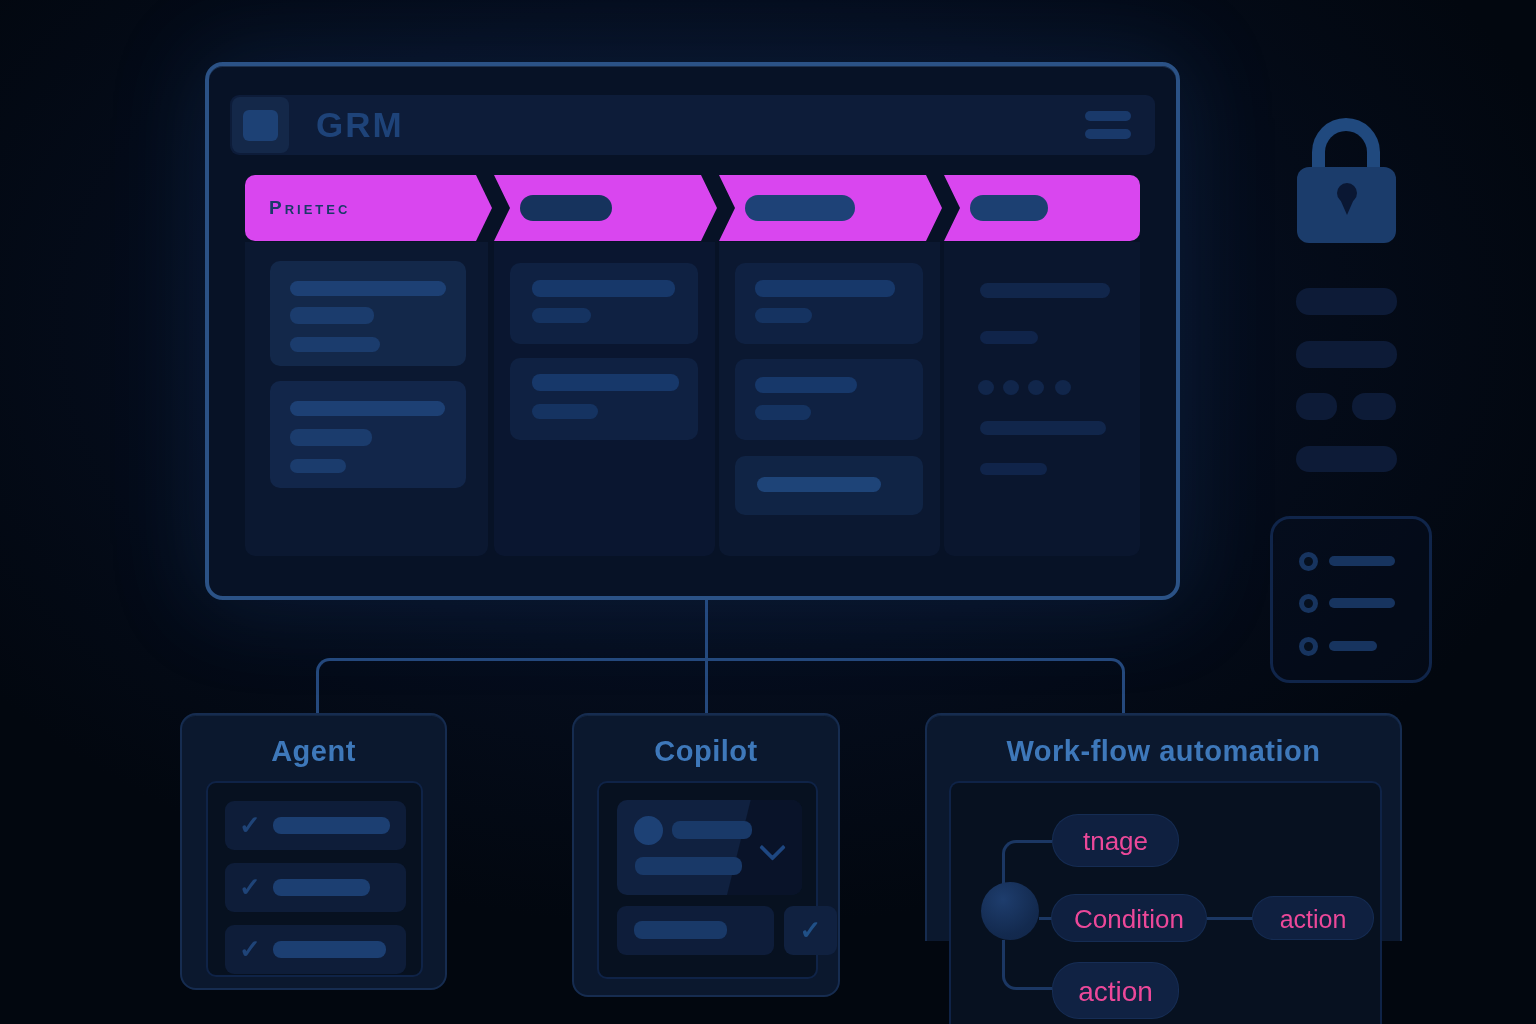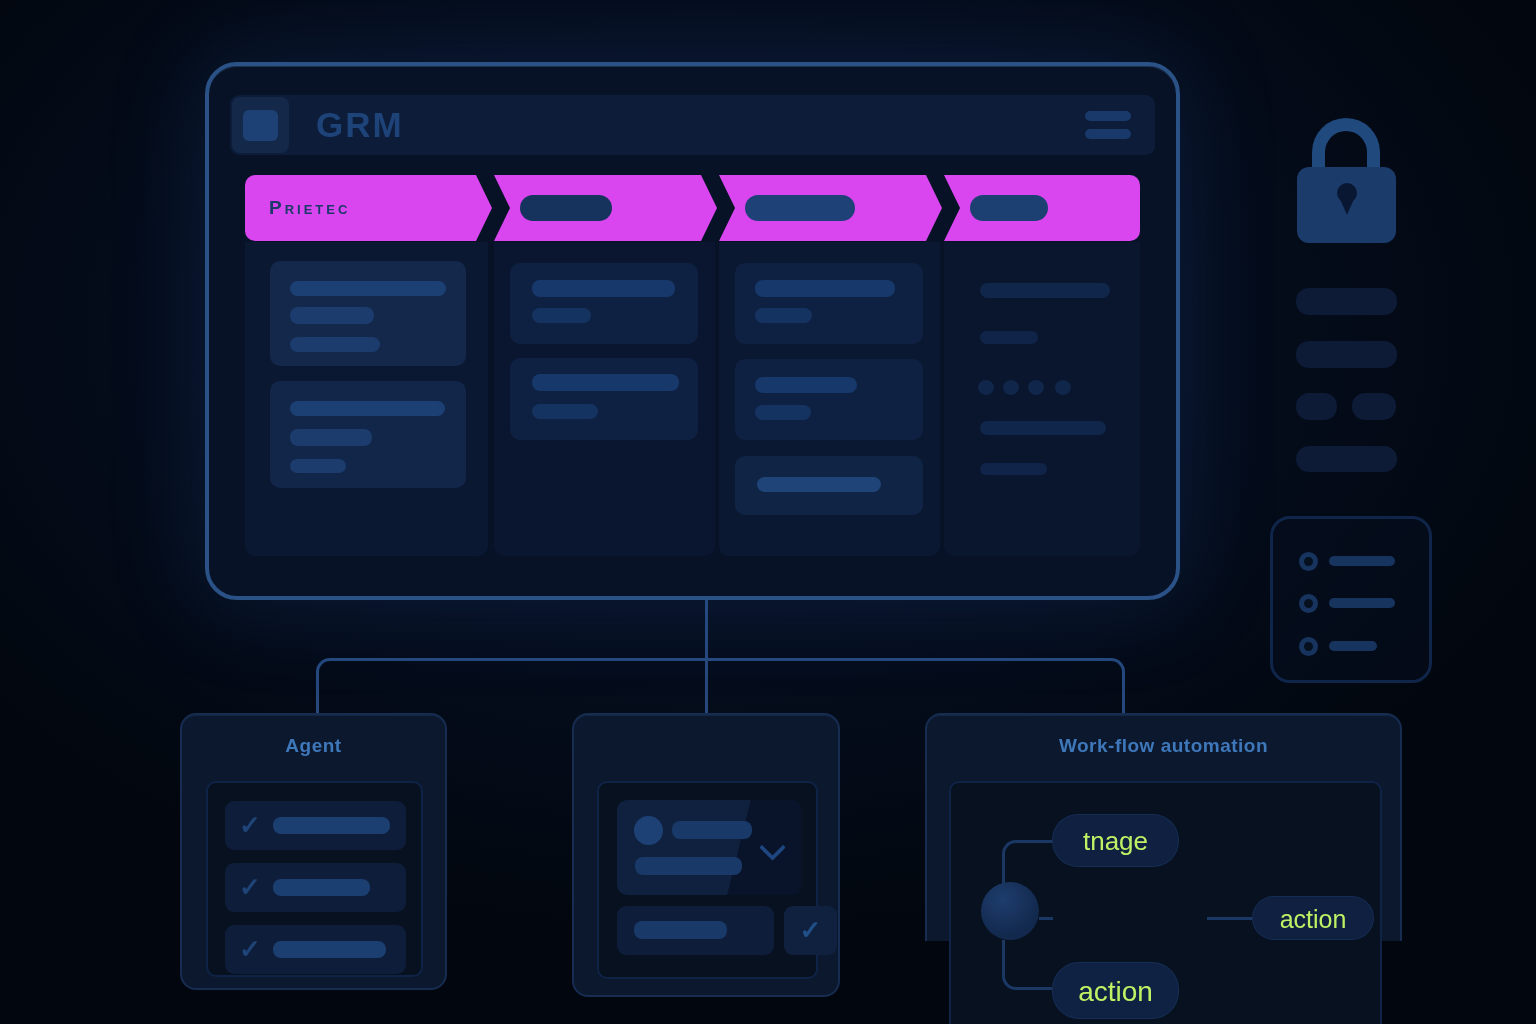--- a/index.html
+++ b/index.html
@@ -5,21 +5,21 @@
   html,body{margin:0;padding:0;background:#02060f;}
   #stage{
     position:relative;width:1536px;height:1024px;overflow:hidden;
     background:radial-gradient(ellipse 900px 600px at 46% 32%, #081327 0%, #050d1d 55%, #02070f 100%);
     font-family:"Liberation Sans", sans-serif;
   }
   .abs{position:absolute;}
   
   .crm-window{
     left:205px;top:62px;width:975px;height:538px;box-sizing:border-box;
-    border:4px solid #2b5286;border-radius:32px;background:#071226;
+    border:4px solid #2b5286;border-radius:18px;background:#071226;
     box-shadow:0 0 90px 8px rgba(34,84,160,0.20), inset 0 1px 0 rgba(90,140,200,0.25);
   }
   .app-header{left:21px;top:29px;width:925px;height:60px;background:#0d1c39;border-radius:9px;}
   .logo-tile{left:2px;top:2px;width:57px;height:56px;background:#142849;border-radius:8px;}
   .logo-mark{left:11px;top:13px;width:35px;height:31px;background:#1d4175;border-radius:6px;}
   .brand{left:86px;top:0;height:60px;line-height:60px;font-size:35px;font-weight:600;
     letter-spacing:2px;color:#1e4379;}
   .menu-btn{right:22px;top:13px;width:48px;height:34px;}
   .menu-bar{left:0;width:46px;height:10px;border-radius:5px;background:#19396a;}
   
@@ -49,39 +49,39 @@
   .li-bar{height:10px;border-radius:5px;background:#17345f;}
   .conn-stem{left:705px;top:600px;width:3px;height:60px;background:#25497d;}
   .conn-left{left:316px;top:658px;width:391px;height:55px;border-top:3px solid #25497d;
     border-left:3px solid #25497d;border-top-left-radius:14px;box-sizing:border-box;}
   .conn-right{left:707px;top:658px;width:418px;height:55px;border-top:3px solid #25497d;
     border-right:3px solid #25497d;border-top-right-radius:14px;box-sizing:border-box;}
   .conn-mid{left:705px;top:658px;width:3px;height:55px;background:#25497d;}
   
   .panel{box-sizing:border-box;border:2px solid #162c50;border-radius:16px;background:#0b182e;
     box-shadow:inset 0 1px 0 rgba(70,120,190,0.15);}
-  .panel-title{left:0;width:100%;top:20px;text-align:center;font-size:19px;font-weight:600;
+  .panel-title{left:0;width:100%;top:20px;text-align:center;font-size:29px;font-weight:600;
     letter-spacing:0.5px;color:#3e78ba;}
   .inner-panel{box-sizing:border-box;background:#071120;border:2px solid #0f2347;border-radius:10px;}
   .task-row{left:17px;width:181px;height:49px;background:#0e1d39;border-radius:9px;}
   .check{left:14px;top:0;height:49px;line-height:49px;font-size:26px;font-weight:700;color:#1f4478;}
   .task-bar{left:48px;top:16px;height:17px;border-radius:8px;background:#1c3f72;}
   
   .msg-card{left:18px;top:17px;width:185px;height:95px;border-radius:10px;background:#102140;overflow:hidden;}
   .msg-fold{position:absolute;right:-30px;top:-10px;width:95px;height:130px;
     background:rgba(4,10,22,0.55);transform:skewX(-14deg);}
   .avatar{left:17px;top:16px;width:29px;height:29px;border-radius:50%;background:#1d4175;}
   .chev-down{right:20px;top:38px;width:15px;height:15px;border-right:4px solid #1e4781;
     border-bottom:4px solid #1e4781;transform:rotate(45deg);border-radius:2px;}
   .input-row{left:18px;top:123px;width:157px;height:49px;background:#0e1d3a;border-radius:9px;}
   .confirm-btn{left:185px;top:123px;width:53px;height:49px;background:#102140;border-radius:9px;
     text-align:center;line-height:49px;font-size:26px;font-weight:700;color:#205087;}
   
   .flow-node{box-sizing:border-box;background:#0f2040;border:1px solid rgba(40,80,140,0.25);
-    text-align:center;color:#bef264;}
+    text-align:center;color:#ec4899;}
   .flow-line{background:#1b3763;}
   .flow-elbow-up{border-left:3px solid #1b3763;border-top:3px solid #1b3763;
     border-top-left-radius:14px;box-sizing:border-box;}
   .flow-elbow-down{border-left:3px solid #1b3763;border-bottom:3px solid #1b3763;
     border-bottom-left-radius:14px;box-sizing:border-box;}
   .flow-circle{border-radius:50%;
     background:radial-gradient(circle at 38% 30%, #1e3d6d 0%, #132a4f 65%, #112547 100%);}
 </style>
 </head>
 <body>
@@ -204,20 +204,21 @@
         <div class="abs task-bar" style="width:97px;"></div>
       </div>
       <div class="abs task-row" style="top:142px;">
         <span class="abs check">✓</span>
         <div class="abs task-bar" style="width:113px;"></div>
       </div>
     </div>
   </div>
 
   <div class="abs panel" style="left:572px;top:713px;width:268px;height:284px;">
+    <div class="abs panel-title">Copilot</div>
     <div class="abs inner-panel" style="left:23px;top:66px;width:221px;height:198px;">
       <div class="abs msg-card">
         <div class="msg-fold"></div>
         <div class="abs avatar"></div>
         <div class="abs line" style="left:55px;top:21px;width:80px;height:18px;background:#193968;"></div>
         <div class="abs line" style="left:18px;top:57px;width:107px;height:18px;background:#193968;"></div>
         <div class="abs chev-down"></div>
       </div>
       <div class="abs input-row">
         <div class="abs line" style="left:17px;top:15px;width:93px;height:18px;background:#193968;"></div>
@@ -231,18 +232,19 @@
     <div class="abs inner-panel" style="left:22px;top:66px;width:433px;height:245px;border-radius:10px 10px 0 0;border-bottom:none;">
 
       <div class="abs flow-elbow-up" style="left:51px;top:57px;width:50px;height:44px;"></div>
       <div class="abs flow-line" style="left:88px;top:134px;width:14px;height:3px;"></div>
       <div class="abs flow-line" style="left:256px;top:134px;width:46px;height:3px;"></div>
       <div class="abs flow-elbow-down" style="left:51px;top:157px;width:50px;height:50px;"></div>
 
       <div class="abs flow-circle" style="left:30px;top:99px;width:58px;height:58px;"></div>
 
       <div class="abs flow-node" style="left:101px;top:31px;width:127px;height:53px;border-radius:26px;line-height:53px;font-size:26px;">tnage</div>
+      <div class="abs flow-node" style="left:100px;top:111px;width:156px;height:48px;border-radius:24px;line-height:48px;font-size:26px;">Condition</div>
       <div class="abs flow-node" style="left:301px;top:113px;width:122px;height:44px;border-radius:22px;line-height:44px;font-size:25px;">action</div>
       <div class="abs flow-node" style="left:101px;top:179px;width:127px;height:57px;border-radius:27px;line-height:57px;font-size:28px;background:#102243;">action</div>
     </div>
   </div>
 
 </div>
 
 </body></html>

